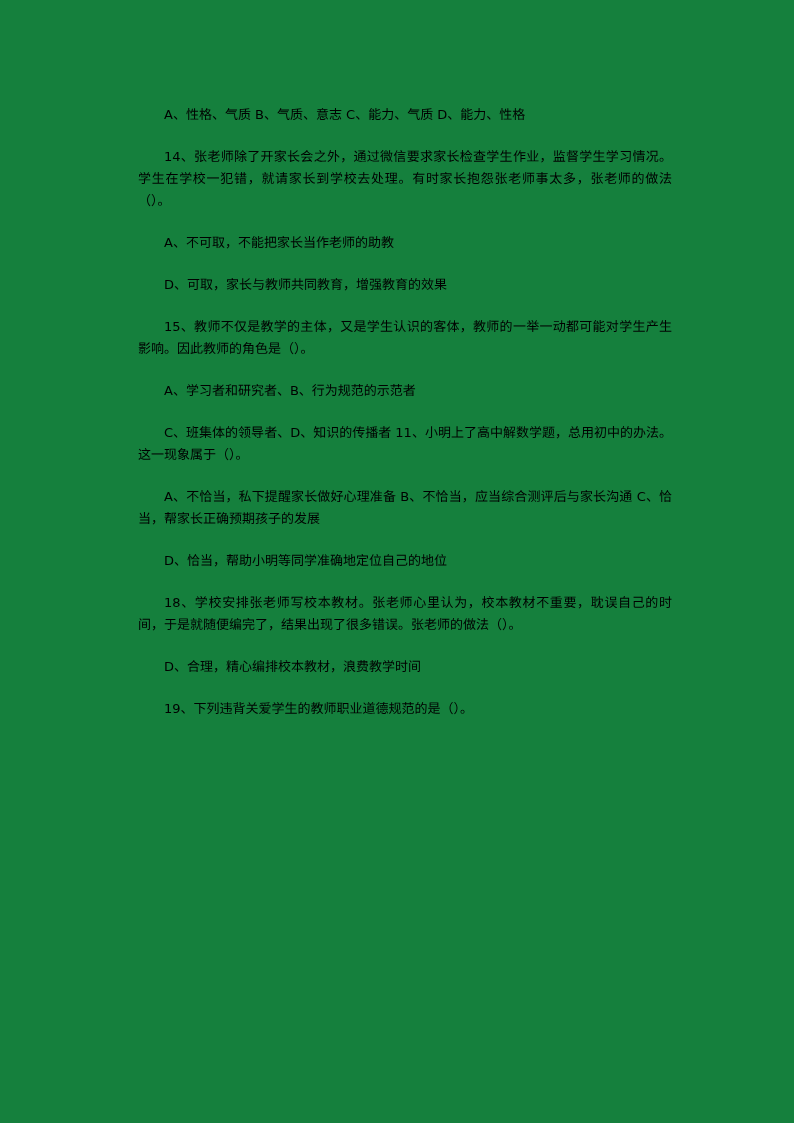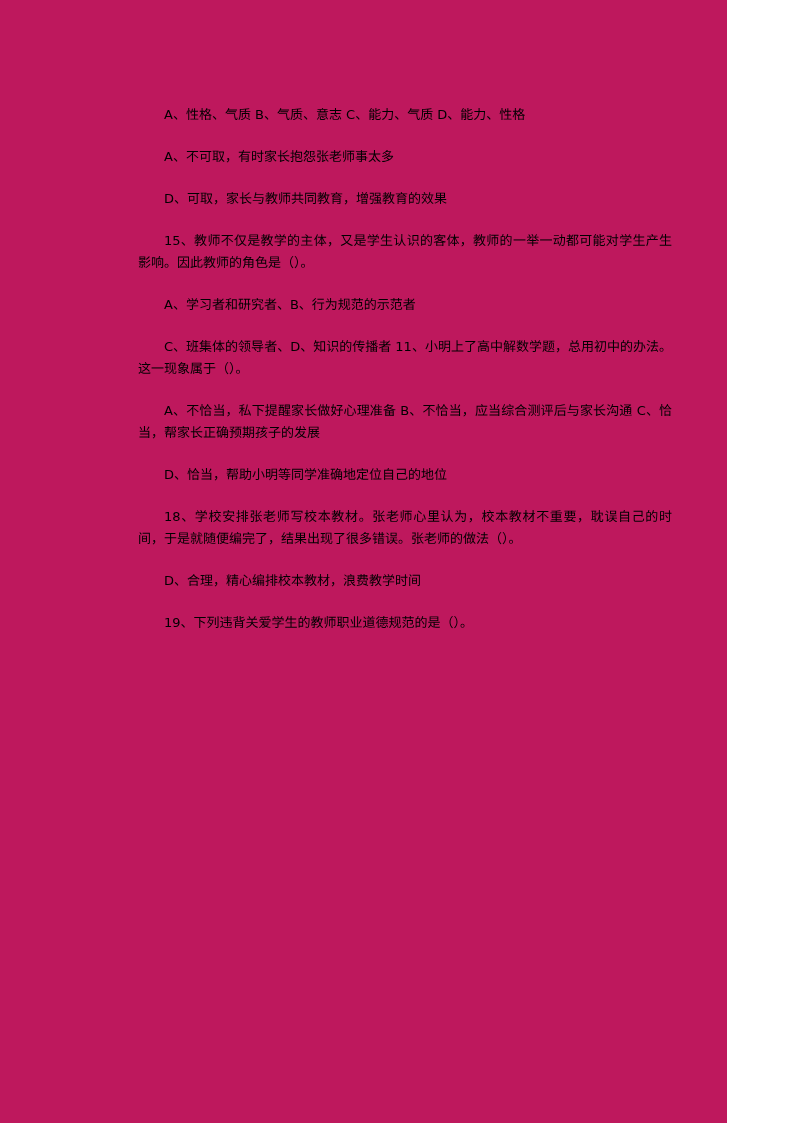--- a/index.html
+++ b/index.html
@@ -11,23 +11,23 @@
     width: 794px;
     height: 1123px;
     background: #ffffff;
     font-family: "DejaVu Sans", "Liberation Sans", sans-serif;
     color: #000000;
     -webkit-font-smoothing: none;
   }
 
   .page {
     position: relative;
-    width: 727px;
+    width: 794px;
     height: 1123px;
-    background: #be185d;
+    background: #15803d;
     overflow: hidden;
     box-sizing: border-box;
   }
 
   
   .text-column {
     position: absolute;
     left: 138px;
     top: 104px;
     width: 534px;
@@ -51,21 +51,22 @@
   .para:last-child {
     margin-bottom: 8px;
   }
 </style>
 </head>
 <body>
 
 <div class="page">
   <div class="text-column" id="text-column">
       <p class="para indent">A、性格、气质 B、气质、意志 C、能力、气质 D、能力、性格</p>
-      <p class="para indent">A、不可取，有时家长抱怨张老师事太多</p>
+      <p class="para indent">14、张老师除了开家长会之外，通过微信要求家长检查学生作业，监督学生学习情况。学生在学校一犯错，就请家长到学校去处理。有时家长抱怨张老师事太多，张老师的做法（）。</p>
+      <p class="para indent">A、不可取，不能把家长当作老师的助教</p>
       <p class="para indent">D、可取，家长与教师共同教育，增强教育的效果</p>
       <p class="para indent">15、教师不仅是教学的主体，又是学生认识的客体，教师的一举一动都可能对学生产生影响。因此教师的角色是（）。</p>
       <p class="para indent">A、学习者和研究者、B、行为规范的示范者</p>
       <p class="para indent">C、班集体的领导者、D、知识的传播者 11、小明上了高中解数学题，总用初中的办法。这一现象属于（）。</p>
       <p class="para indent">A、不恰当，私下提醒家长做好心理准备 B、不恰当，应当综合测评后与家长沟通 C、恰当，帮家长正确预期孩子的发展</p>
       <p class="para indent">D、恰当，帮助小明等同学准确地定位自己的地位</p>
       <p class="para indent">18、学校安排张老师写校本教材。张老师心里认为，校本教材不重要，耽误自己的时间，于是就随便编完了，结果出现了很多错误。张老师的做法（）。</p>
       <p class="para indent">D、合理，精心编排校本教材，浪费教学时间</p>
       <p class="para indent">19、下列违背关爱学生的教师职业道德规范的是（）。</p>
     </div>

